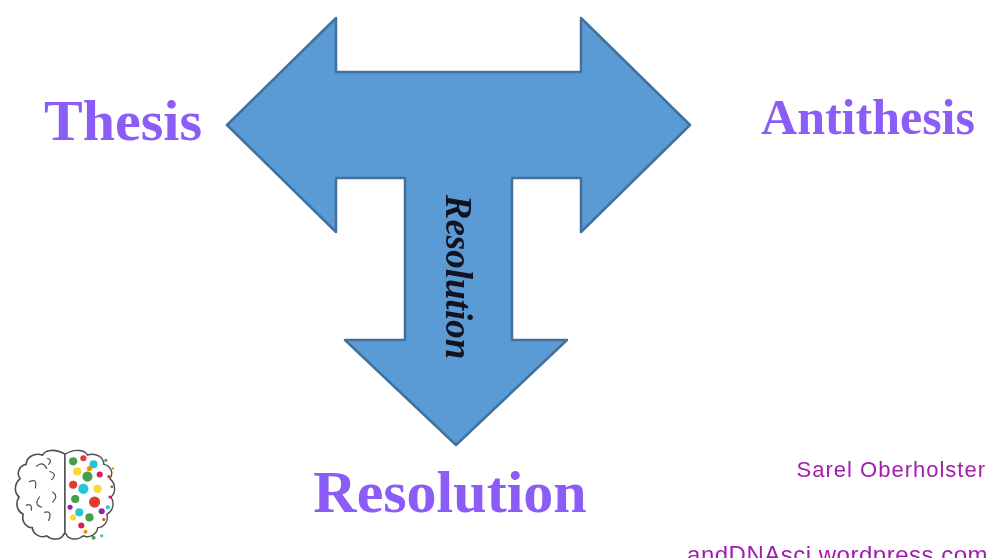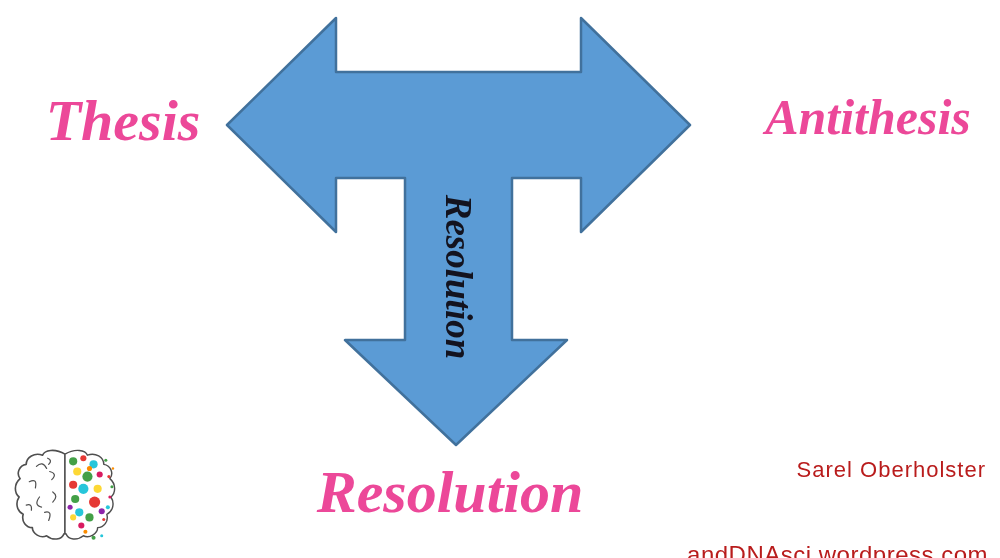--- a/index.html
+++ b/index.html
@@ -3,38 +3,38 @@
 <meta charset="utf-8">
 <style>
   html,body{margin:0;padding:0;background:#ffffff;}
   body{
     width:1000px;height:558px;position:relative;overflow:hidden;
     font-family:"Liberation Serif", serif;
   }
   .stage{position:absolute;inset:0;}
   svg{display:block;}
   .node-label{
-    position:absolute;font-style:italic;font-weight:bold;color:#ec4899;
+    position:absolute;font-weight:bold;color:#8b5cf6;
     text-align:center;line-height:1;white-space:nowrap;
     font-family:"Liberation Serif", serif;
   }
   #thesis-label{left:18px;top:92px;width:210px;font-size:58px;}
   #antithesis-label{left:716px;top:92px;width:304px;font-size:50px;}
   #synthesis-label{left:295px;top:462px;width:310px;font-size:60px;}
   .edge-label{
     position:absolute;font-style:italic;font-weight:bold;color:#13131f;
     line-height:1;white-space:nowrap;font-family:"Liberation Serif", serif;
   }
   #tension-label{left:356px;top:102px;width:200px;font-size:38px;text-align:center;}
   #resolution-label{
     left:458px;top:277px;font-size:37px;
     transform:translate(-50%,-50%) rotate(90deg);
   }
   .credit{
-    position:absolute;font-family:"Liberation Sans", sans-serif;color:#b91c1c;
+    position:absolute;font-family:"Liberation Sans", sans-serif;color:#a21caf;
     text-align:right;line-height:1.1;white-space:nowrap;
   }
   #author-credit{right:14px;top:458px;font-size:22px;letter-spacing:1px;}
   #site-credit{right:12px;top:494px;font-size:24px;letter-spacing:0.5px;margin-top:48px;}
   #arrow-svg{position:absolute;left:0;top:0;}
   #brain-logo{position:absolute;left:14px;top:446px;width:102px;height:102px;}
 </style>
 </head>
 <body>
 

